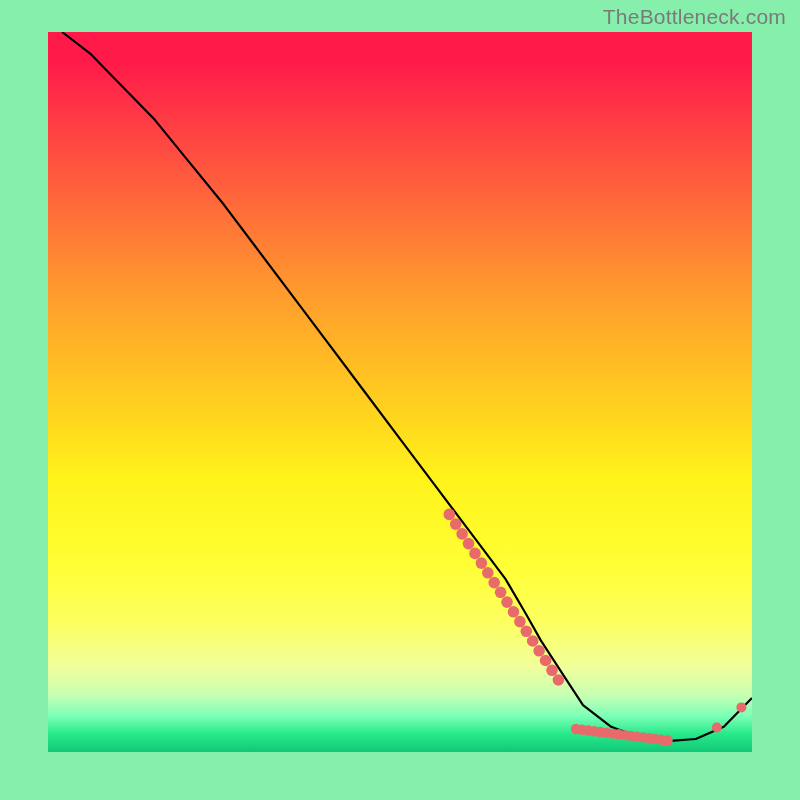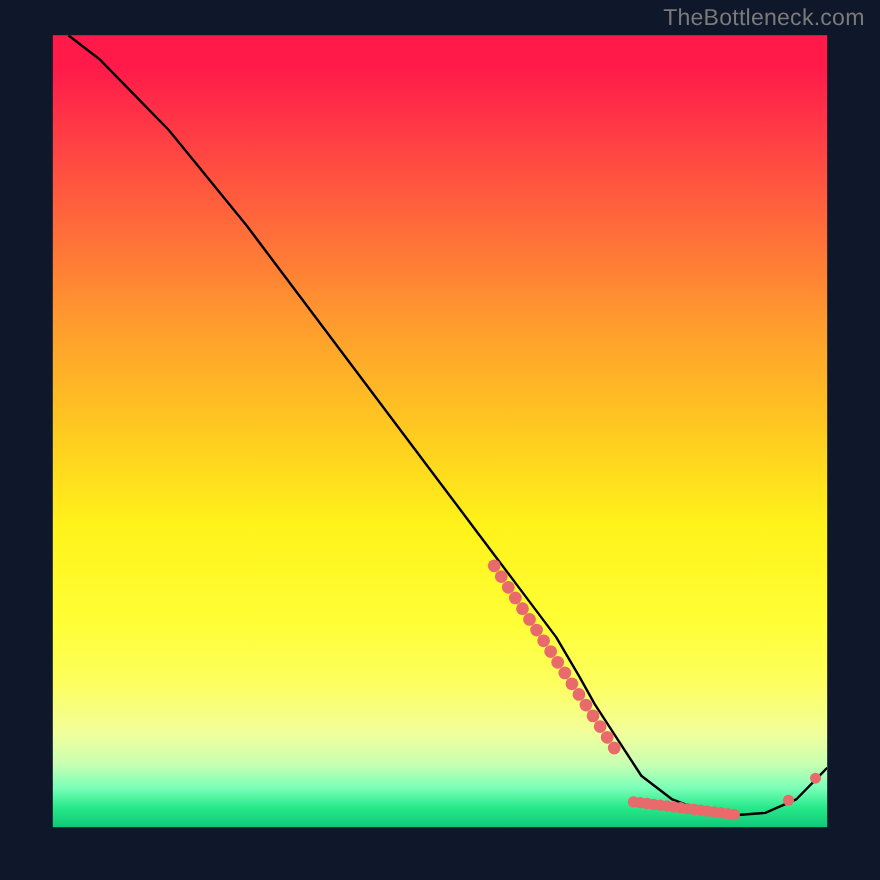--- a/index.html
+++ b/index.html
@@ -8,21 +8,21 @@
     width: 800px;
     height: 800px;
     background: #000;
     overflow: hidden;
     font-family: Arial, Helvetica, sans-serif;
   }
   .stage {
     position: relative;
     width: 800px;
     height: 800px;
-    background: #0f172a;
+    background: #86efac;
   }
   .plot {
     position: absolute;
     left: 48px;
     top: 32px;
     width: 704px;
     height: 720px;
   }
   .gradient {
     position: absolute;

